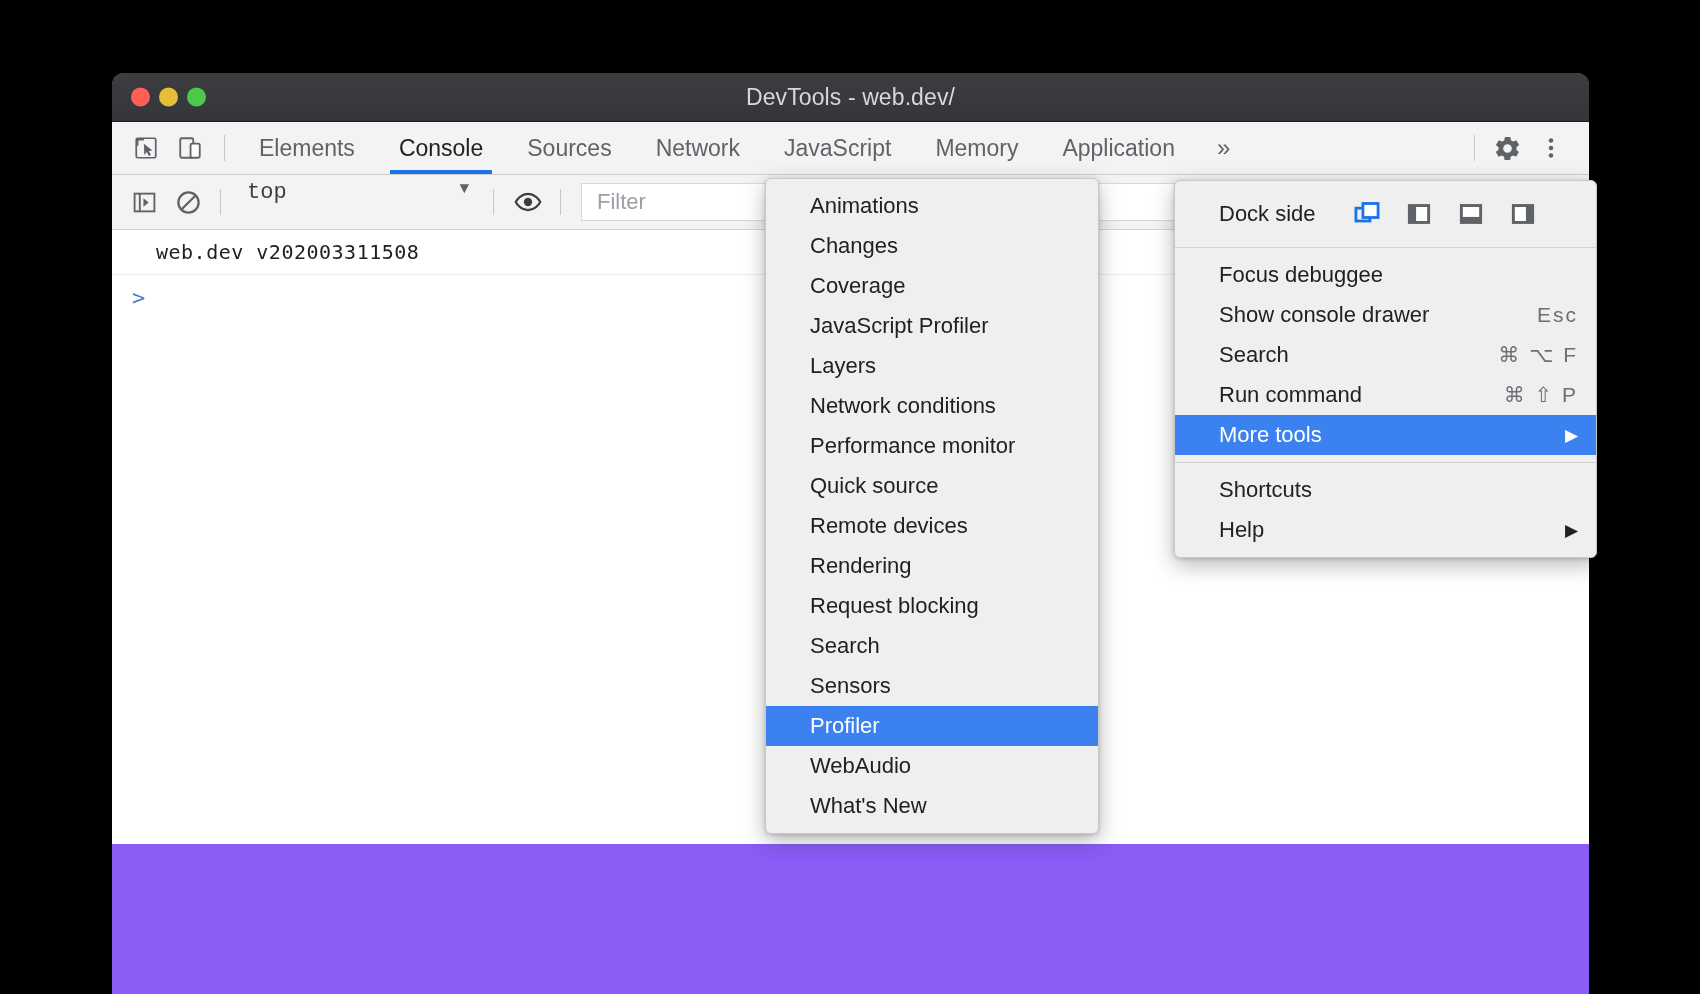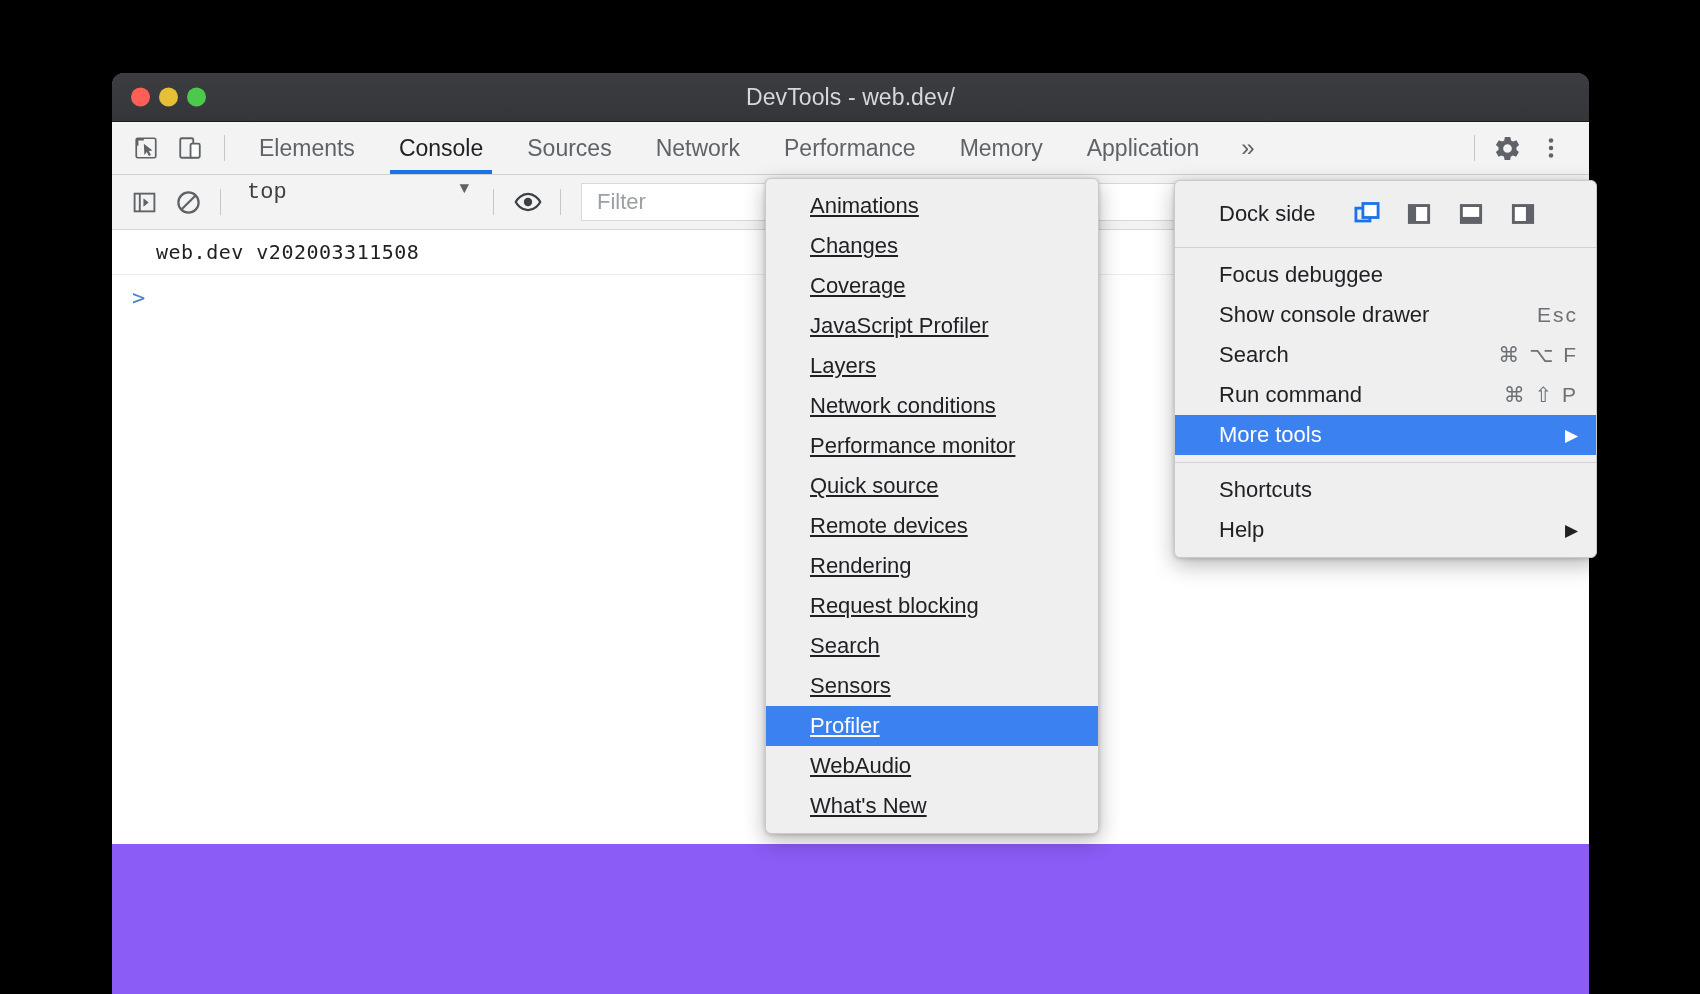--- a/index.html
+++ b/index.html
@@ -225,21 +225,21 @@
     background: #d2d2d2;
     margin: 7px 0;
   }
 
   
   #more-tools-menu {
     left: 765px;
     top: 178px;
     width: 334px;
   }
-  #more-tools-menu .menu-item { padding-left: 44px; text-decoration: underline; }
+  #more-tools-menu .menu-item { padding-left: 44px; }
 
   
   #main-menu {
     left: 1174px;
     top: 180px;
     width: 423px;
   }
   .dock-row {
     height: 52px;
     display: flex;
@@ -300,21 +300,21 @@
           <div class="tab active">
               <span>Console</span>
             </div>
           <div class="tab">
               <span>Sources</span>
             </div>
           <div class="tab">
               <span>Network</span>
             </div>
           <div class="tab">
-              <span>Performance</span>
+              <span>JavaScript</span>
             </div>
           <div class="tab">
               <span>Memory</span>
             </div>
           <div class="tab">
               <span>Application</span>
             </div>
           <div class="tab more">
               <span>»</span>
             </div>

